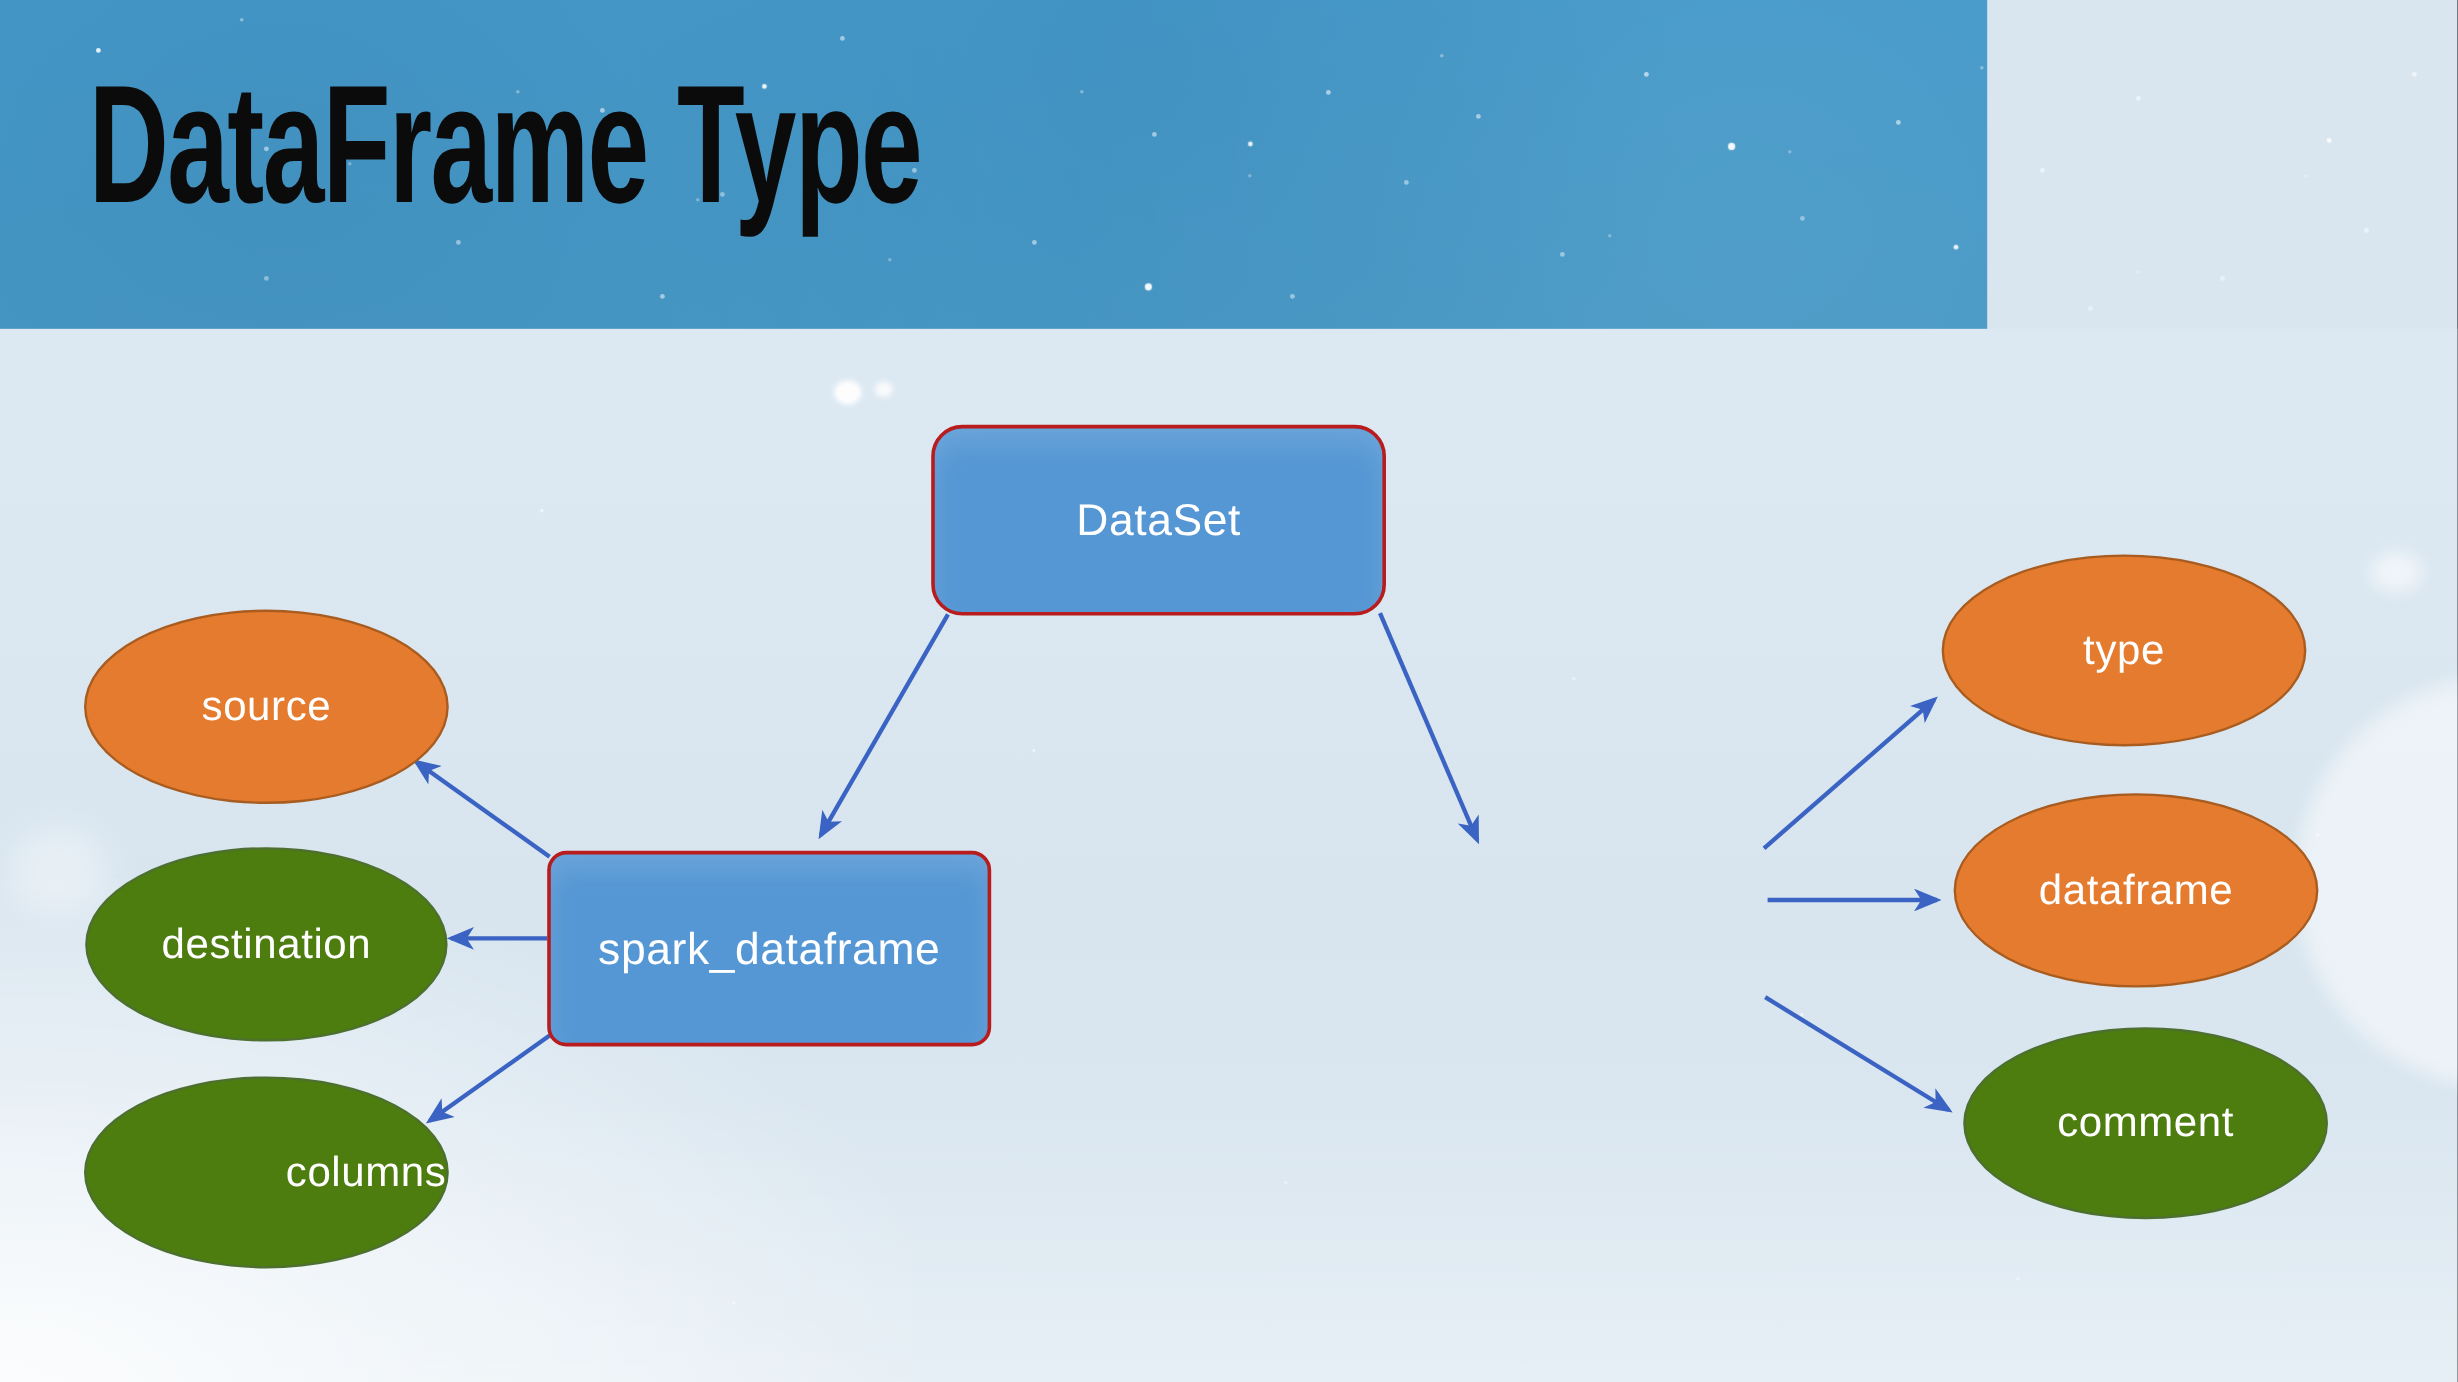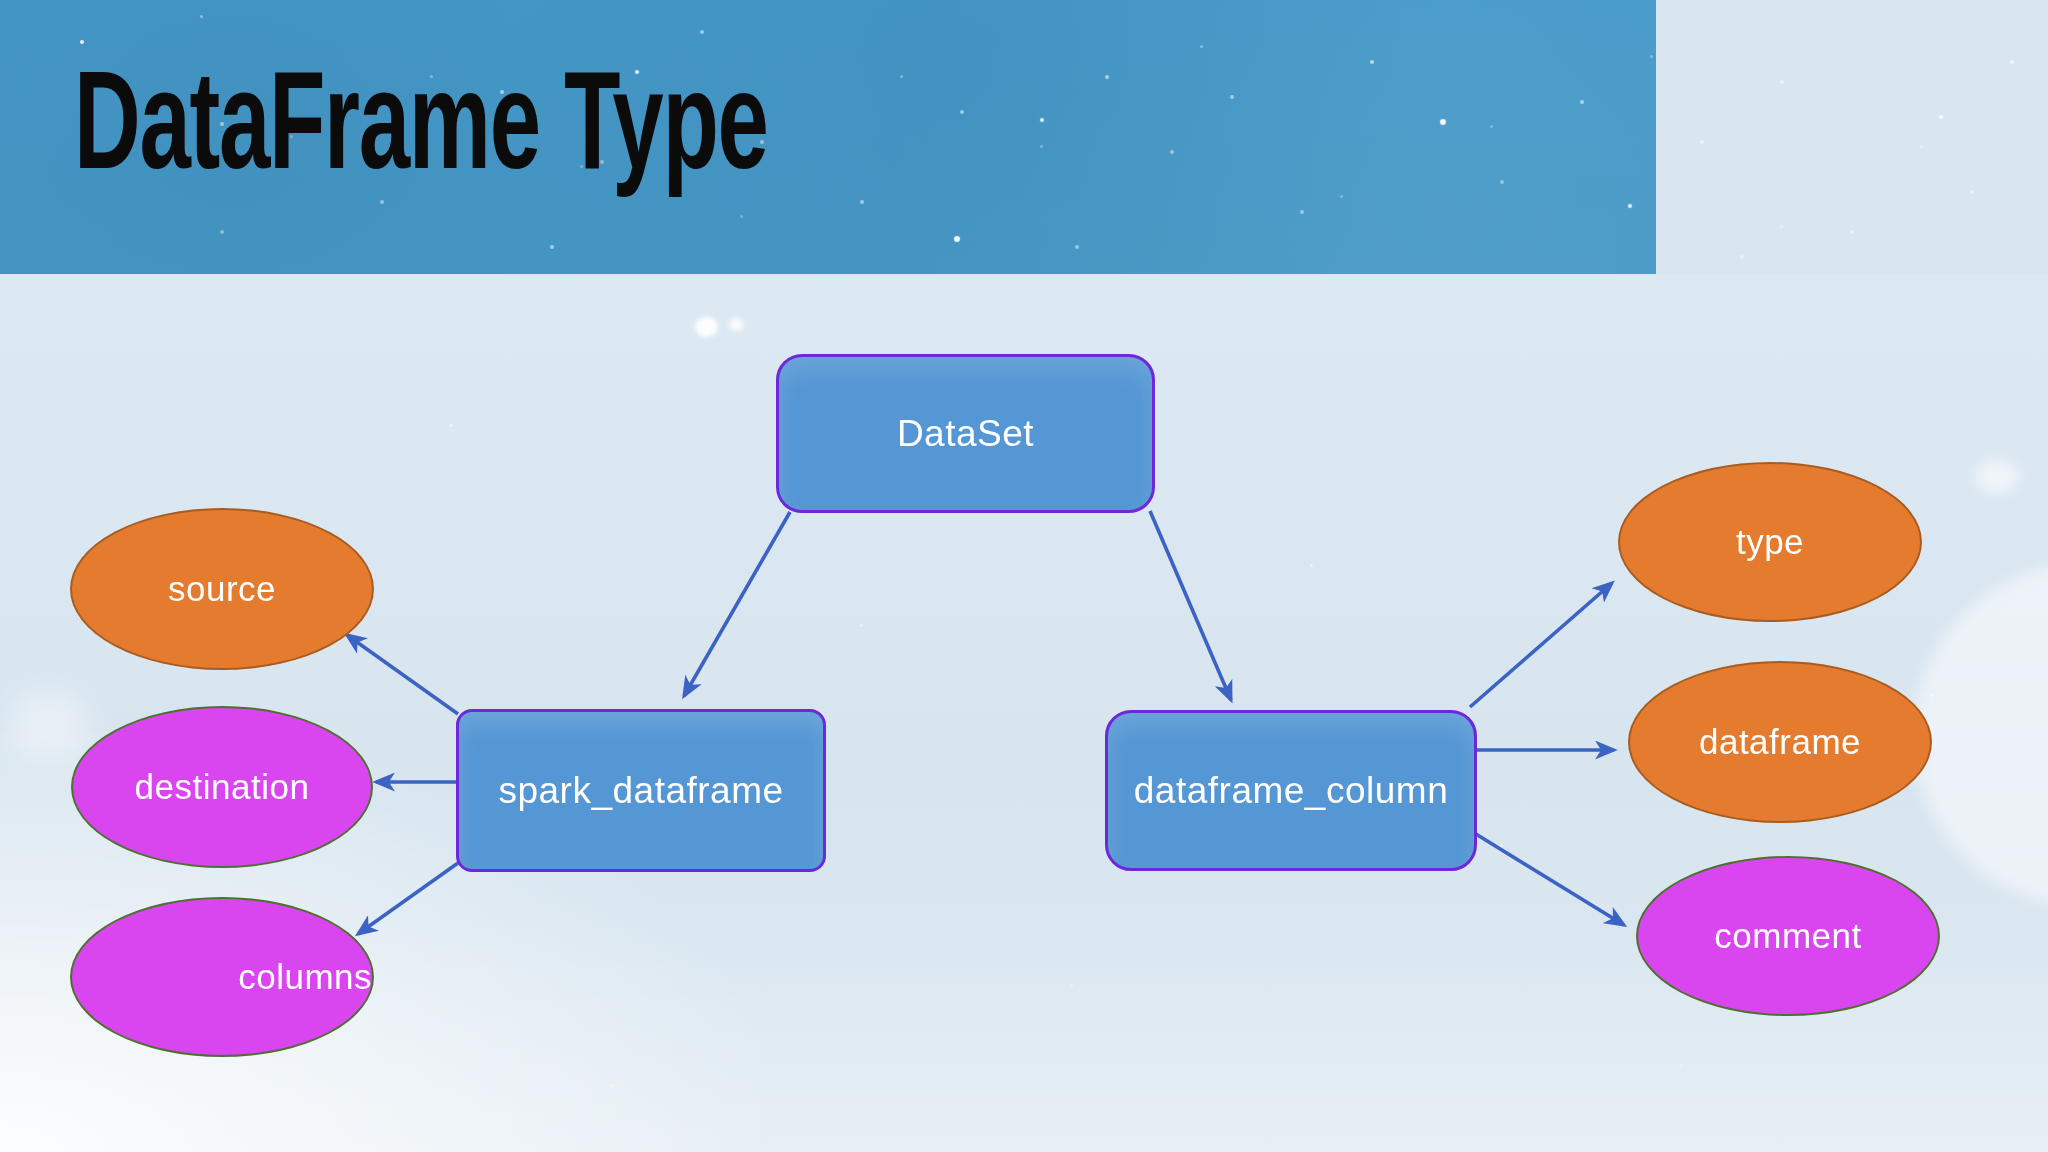--- a/index.html
+++ b/index.html
@@ -72,25 +72,25 @@
     left:450px;top:150px;width:3px;height:3px;background:rgba(255,255,255,.55);
     box-shadow:
       410px 200px 0 0 rgba(255,255,255,.5), 860px 140px 0 0 rgba(255,255,255,.45),
       1050px 420px 0 0 rgba(255,255,255,.5), 620px 560px 0 0 rgba(255,255,255,.4),
       -150px 390px 0 0 rgba(255,255,255,.45), 1480px 270px 0 0 rgba(255,255,255,.5),
       160px 660px 0 0 rgba(255,255,255,.4), 1230px 640px 0 0 rgba(255,255,255,.4);
   }
   
   .node{position:absolute;display:flex;align-items:center;justify-content:center;
     color:#fff;font-size:37px;letter-spacing:.5px;text-align:center;}
-  .box{background:#5597d4;border:3px solid #6d28d9;border-radius:26px;
+  .box{background:#5597d4;border:3px solid #b91c1c;border-radius:26px;
     box-shadow:inset 0 14px 20px rgba(255,255,255,.12);}
   .ellipse{border-radius:50%;font-size:35px;}
   .ellipse.orange{background:#e47b2e;border:2.5px solid #a85c20;}
-  .ellipse.green{background:#d946ef;border:2.5px solid #4d7030;}
+  .ellipse.green{background:#4d7c0f;border:2.5px solid #4d7030;}
   #n-dataset{left:776px;top:354px;width:373px;height:153px;}
   #n-spark{left:456px;top:709px;width:364px;height:157px;border-radius:16px;}
   #n-dfcol{left:1105px;top:710px;width:366px;height:155px;}
   #n-source{left:70px;top:508px;width:300px;height:158px;}
   #n-destination{left:71px;top:706px;width:298px;height:158px;}
   #n-columns{left:70px;top:897px;width:300px;height:156px;justify-content:flex-end;}
   #n-type{left:1618px;top:462px;width:300px;height:156px;}
   #n-dataframe{left:1628px;top:661px;width:300px;height:158px;}
   #n-comment{left:1636px;top:856px;width:300px;height:156px;}
   #edges{position:absolute;left:0;top:0;width:2048px;height:1152px;pointer-events:none;}
@@ -144,23 +144,20 @@
       <line x1="1471" y1="831" x2="1624" y2="925" marker-end="url(#ah)"></line>
     </g>
   </svg>
 
   <div class="node box" id="n-dataset">
     <span>DataSet</span>
   </div>
   <div class="node box" id="n-spark">
     <span>spark_dataframe</span>
   </div>
-  <div class="node box" id="n-dfcol">
-    <span>dataframe_column</span>
-  </div>
   <div class="node ellipse orange" id="n-source">
     <span>source</span>
   </div>
   <div class="node ellipse green" id="n-destination">
     <span>destination</span>
   </div>
   <div class="node ellipse green" id="n-columns">
     <span>columns</span>
   </div>
   <div class="node ellipse orange" id="n-type">

